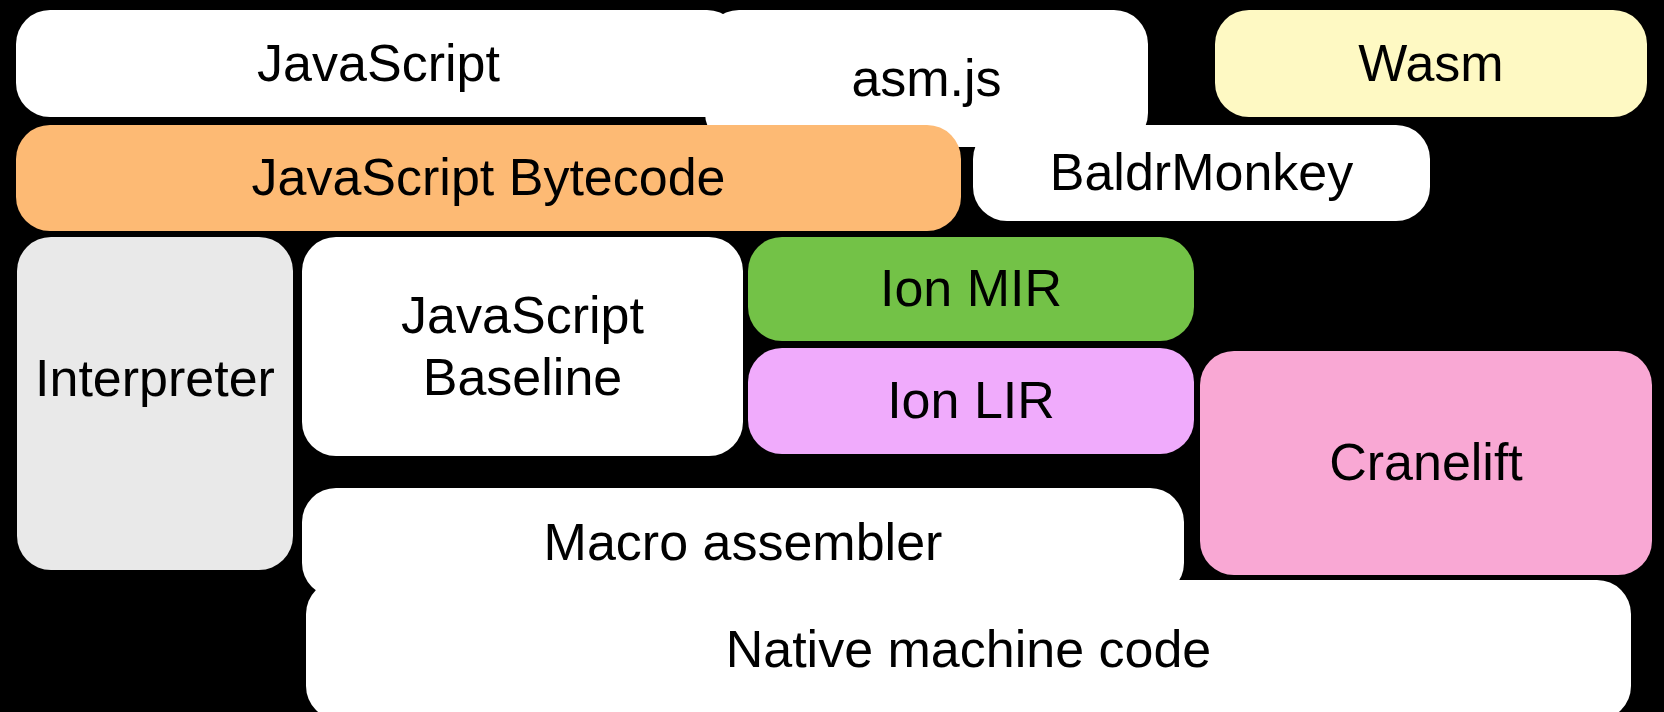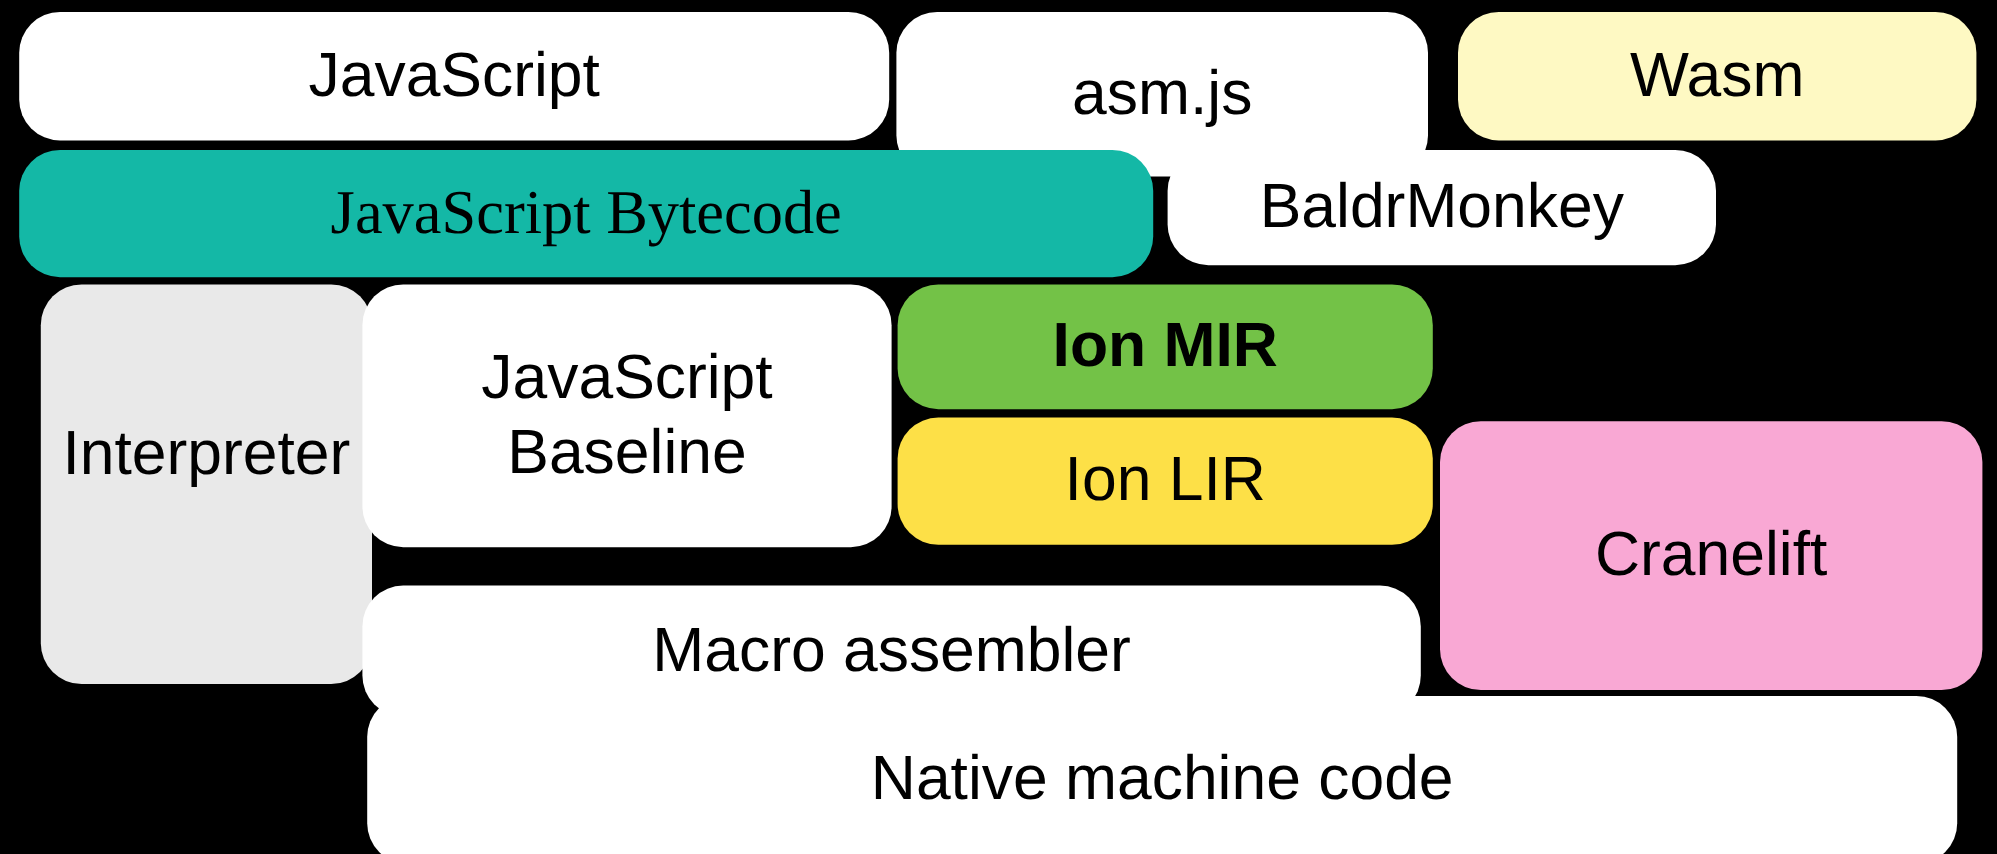--- a/index.html
+++ b/index.html
@@ -26,25 +26,25 @@
     justify-content: center;
     font-size: 52px;
     text-align: center;
   }
   .label {
     white-space: pre-line;
     line-height: 1.18;
   }
   
   .b-javascript   { left: 16px;   top: 10px;  width: 725px;  height: 107px; }
-  .b-asmjs        { left: 747px;  top: 10px;  width: 443px;  height: 137px; align-items: center; }
+  .b-asmjs        { left: 705px;  top: 10px;  width: 443px;  height: 137px; align-items: center; }
   .b-wasm         { left: 1215px; top: 10px;  width: 432px;  height: 107px; }
   .b-bytecode     { left: 16px;   top: 125px; width: 945px;  height: 106px; }
   .b-baldrmonkey  { left: 973px;  top: 125px; width: 457px;  height: 96px; }
-  .b-interpreter  { left: 17px;   top: 237px; width: 276px;  height: 333px; padding-bottom: 50px; margin-left: 17px; }
+  .b-interpreter  { left: 17px;   top: 237px; width: 276px;  height: 333px; padding-bottom: 50px; }
   .b-baseline     { left: 302px;  top: 237px; width: 441px;  height: 219px; }
   .b-ionmir       { left: 748px;  top: 237px; width: 446px;  height: 104px; }
   .b-ionlir       { left: 748px;  top: 348px; width: 446px;  height: 106px; }
   .b-cranelift    { left: 1200px; top: 351px; width: 452px;  height: 224px; }
   .b-macro        { left: 302px;  top: 488px; width: 882px;  height: 109px; }
   .b-native       { left: 306px;  top: 580px; width: 1325px; height: 140px; }
 </style>
 </head>
 <body>
 
@@ -55,42 +55,42 @@
   </div>
 
   <div class="box b-asmjs" style="background: rgb(255, 255, 255);">
     <span class="label">asm.js</span>
   </div>
 
   <div class="box b-wasm" style="background: #fef9c3;">
     <span class="label">Wasm</span>
   </div>
 
-  <div class="box b-bytecode" style="background: #14b8a6; font-family: Liberation Serif, serif;">
+  <div class="box b-bytecode" style="background: #fdba74;">
     <span class="label">JavaScript Bytecode</span>
   </div>
 
   <div class="box b-baldrmonkey" style="background: rgb(255, 255, 255);">
     <span class="label">BaldrMonkey</span>
   </div>
 
   <div class="box b-interpreter" style="background: rgb(233, 233, 233);">
     <span class="label">Interpreter</span>
   </div>
 
   <div class="box b-baseline" style="background: rgb(255, 255, 255);">
     <span class="label">JavaScript
 Baseline</span>
   </div>
 
-  <div class="box b-ionmir" style="background: rgb(115, 194, 71); font-weight: bold;">
+  <div class="box b-ionmir" style="background: rgb(115, 194, 71);">
     <span class="label">Ion MIR</span>
   </div>
 
-  <div class="box b-ionlir" style="background: #fde047;">
+  <div class="box b-ionlir" style="background: #f0abfc;">
     <span class="label">Ion LIR</span>
   </div>
 
   <div class="box b-cranelift" style="background: #f9a8d4;">
     <span class="label">Cranelift</span>
   </div>
 
   <div class="box b-macro" style="background: rgb(255, 255, 255);">
     <span class="label">Macro assembler</span>
   </div>

